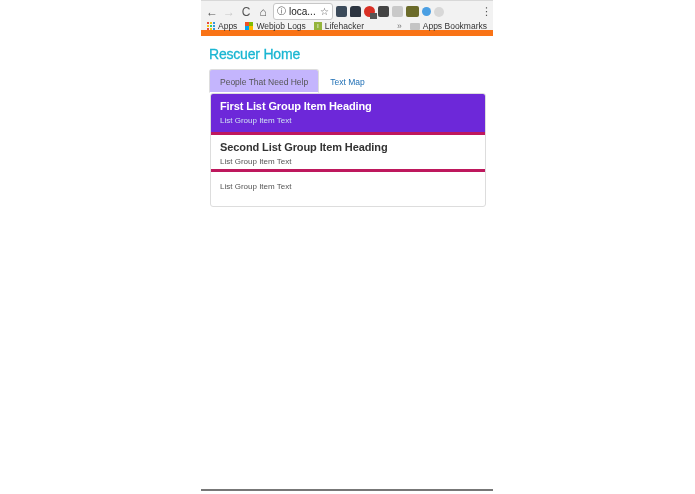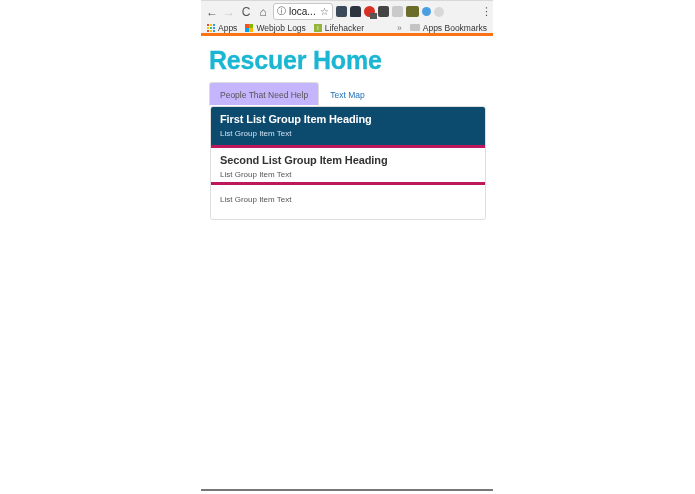--- a/index.html
+++ b/index.html
@@ -34,55 +34,55 @@
   .ext-d { background: #444; border-radius: 2px; }
   .ext-e { background: #c9c9c9; }
   .ext-f { background: #6b6b2a; width: 13px; }
   .ext-g { background: #4a9fe3; border-radius: 50%; width: 9px; height: 9px; }
   .ext-h { background: #d8d8d8; border-radius: 50%; width: 10px; height: 10px; }
   .menu-dots { margin-left: auto; font-size: 11px; color: #555; width: 8px; text-align: center; cursor: pointer; }
 
   
   .bookmarks {
     height: 14px; background: #f2f2f2; display: flex; align-items: center;
-    padding: 0 6px; gap: 8px; font-size: 8.5px; color: #333; border-bottom: 3px solid #f97316;
+    padding: 0 6px; gap: 8px; font-size: 8.5px; color: #333; border-bottom: 6px solid #f97316;
   }
   .bm { display: flex; align-items: center; gap: 3px; cursor: pointer; white-space: nowrap; }
   .apps-icon { width: 8px; height: 8px; display: grid; grid-template-columns: repeat(3, 2px); gap: 1px; }
   .apps-icon span { width: 2px; height: 2px; background: #e74c3c; }
   .apps-icon span:nth-child(2n) { background: #f1c40f; }
   .apps-icon span:nth-child(3n) { background: #3498db; }
   .apps-icon span:nth-child(5) { background: #2ecc71; }
   .ms-icon { width: 8px; height: 8px; display: grid; grid-template-columns: 4px 4px; }
   .ms-icon span:nth-child(1) { background: #f25022; }
   .ms-icon span:nth-child(2) { background: #7fba00; }
   .ms-icon span:nth-child(3) { background: #00a4ef; }
   .ms-icon span:nth-child(4) { background: #ffb900; }
   .lh-icon { width: 8px; height: 8px; background: #94b43b; color: #fff; font-size: 6px; text-align: center; line-height: 8px; }
   .bm-more { margin-left: auto; color: #777; }
   .folder-icon { width: 10px; height: 7px; background: #c4c4c4; border-radius: 1px; }
 
   
   .page { padding: 0 8px; }
   .page-title {
-    color: #1ab6d2; font-size: 25px; font-weight: bold; margin-top: 10px; letter-spacing: -0.2px;
+    color: #1ab6d2; font-size: 14px; font-weight: normal; margin-top: 10px; letter-spacing: -0.2px;
     font-family: "Liberation Sans", sans-serif; -webkit-text-stroke: 0.3px #1ab6d2;
   }
   .tabs { display: flex; margin-top: 7px; border-bottom: 1px solid transparent; height: 24px; }
   .tab {
     font-size: 8.5px; padding: 0 10px; height: 24px; line-height: 24px; cursor: pointer;
     border: 1px solid transparent; border-radius: 3px 3px 0 0;
   }
   .tab.active { border-color: #ddd; border-bottom-color: #fff; color: #555; background: #c4b5fd; }
   .tab.link { color: #1f6fb5; }
 
   .list-group { border: 1px solid #ddd; border-radius: 3px; width: 276px; margin-left: 1px; overflow: hidden; }
   .list-item { padding: 6px 9px 5px 9px; border-top: 3px solid #be185d; cursor: pointer; height: 37px; }
   .list-item:first-child { border-top: none; }
-  .list-item.active { background: #0c4a6e; border-color: #1f74b8; height: 38px; }
+  .list-item.active { background: #6d28d9; border-color: #1f74b8; height: 38px; }
   .item-heading { font-size: 11px; font-weight: bold; color: #333; letter-spacing: -0.1px; }
   .item-text { font-size: 8px; color: #555; margin-top: 4px; }
   .list-item.active .item-heading { color: #fff; }
   .list-item.active .item-text { color: #cfe2f3; }
 </style>
 </head>
 <body>
 
 <div class="window">
   <div class="toolbar">

